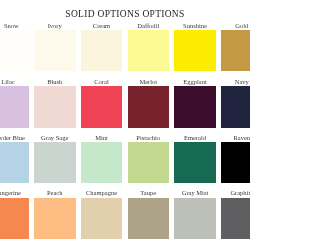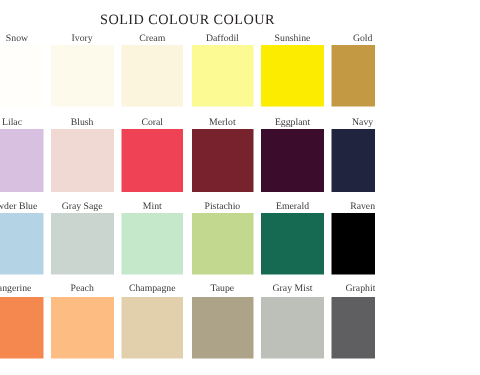--- a/index.html
+++ b/index.html
@@ -14,21 +14,21 @@
   .swatch-cell{position:absolute;}
   .swatch-label{position:absolute;left:0;width:100%;text-align:center;
                 font-size:6.5px;line-height:7px;color:#3c3a38;
                 white-space:nowrap;}
   .swatch-chip{position:absolute;left:0;width:100%;}
 </style>
 </head>
 <body>
 
 <div id="page">
-  <div id="title" style="top: 8.7px;">SOLID COLOUR COLOUR</div>
+  <div id="title" style="top: 8.7px;">SOLID OPTIONS OPTIONS</div>
   <div id="swatch-grid">
       <div class="swatch-cell" style="left: -12.75px; top: 0px; width: 41.5px; height: 0px;">
         <div class="swatch-chip" style="top: 30px; height: 41.3px; background: rgb(255, 254, 250);"></div>
         <div class="swatch-label" style="top: 21.51px; left: 3.3px;">Snow</div>
       </div>
       <div class="swatch-cell" style="left: 34px; top: 0px; width: 41.5px; height: 0px;">
         <div class="swatch-chip" style="top: 30px; height: 41.3px; background: rgb(253, 250, 235);"></div>
         <div class="swatch-label" style="top: 21.51px;">Ivory</div>
       </div>
       <div class="swatch-cell" style="left: 80.75px; top: 0px; width: 41.5px; height: 0px;">

